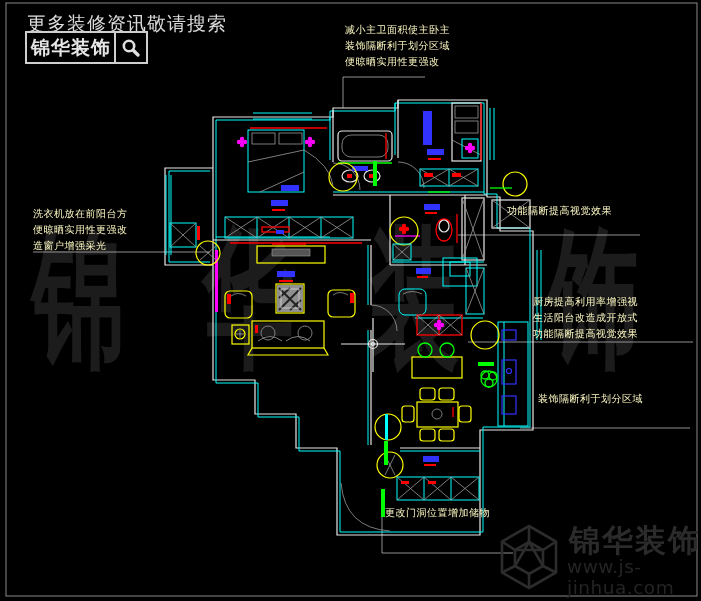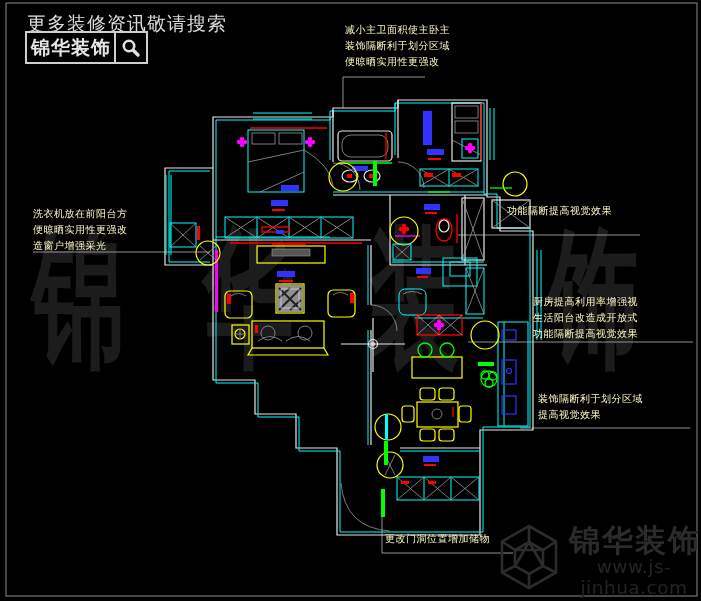--- a/index.html
+++ b/index.html
@@ -21,21 +21,21 @@
   .hdr-iconcell { width:30px; display:flex; align-items:center; justify-content:center; }
 
   .wm { position:absolute; top:222px; z-index:1; color:#1c1c1c; font-family:"DejaVu Serif", serif;
         font-weight:bold; font-size:152px; line-height:1; width:152px; text-align:center;
         transform:scaleX(.6); transform-origin:center; }
   #wm1{left:2px} #wm2{left:172px} #wm3{left:338px} #wm4{left:518px}
 
   .ft-brand { position:absolute; left:569px; top:520px; color:#2b2b2b; z-index:3;
               font-family:"DejaVu Serif", serif; font-weight:bold; font-size:31px; letter-spacing:2px; }
   .ft-url { position:absolute; left:567px; top:556px; color:#242424; font-size:18.5px;
-            letter-spacing:.5px; z-index:3;text-align:center; }
+            letter-spacing:.5px; z-index:3; }
   .ft-cube { position:absolute; left:495px; top:523px; z-index:3; }
 
   #plan { position:absolute; left:0; top:0; z-index:2; }
 
   
   #plan .w  { stroke:#e8e8e8; fill:none; stroke-width:1.2; }
   #plan .c  { stroke:#00ffff; fill:none; stroke-width:1; }
   #plan .y  { stroke:#ffff00; fill:none; stroke-width:1.2; }
   #plan .r  { stroke:#ff0000; fill:none; stroke-width:1.3; }
   #plan .g  { stroke:#00ff00; fill:none; stroke-width:1.3; }
@@ -79,23 +79,22 @@
 <div class="annotation" style="left:507px;top:203px">
   <span>功能隔断提高视觉效果</span>
 </div>
 <div class="annotation" style="left:533px;top:294px">
   <span>厨房提高利用率增强视</span>
   <span>生活阳台改造成开放式</span>
   <span>功能隔断提高视觉效果</span>
 </div>
 <div class="annotation" style="left:538px;top:391px">
   <span>装饰隔断利于划分区域</span>
-  <span>提高视觉效果</span>
-</div>
-<div class="annotation" style="left:385px;top:531px">
+</div>
+<div class="annotation" style="left:385px;top:505px">
   <span>更改门洞位置增加储物</span>
 </div>
 
 <svg id="plan" width="701" height="601" viewBox="0 0 701 601">
   <defs>
     <g id="flw">
       <circle cx="0" cy="-3" r="2.2"></circle>
         <circle cx="0" cy="3" r="2.2"></circle>
       <circle cx="-3" cy="0" r="2.2"></circle>
         <circle cx="3" cy="0" r="2.2"></circle>

